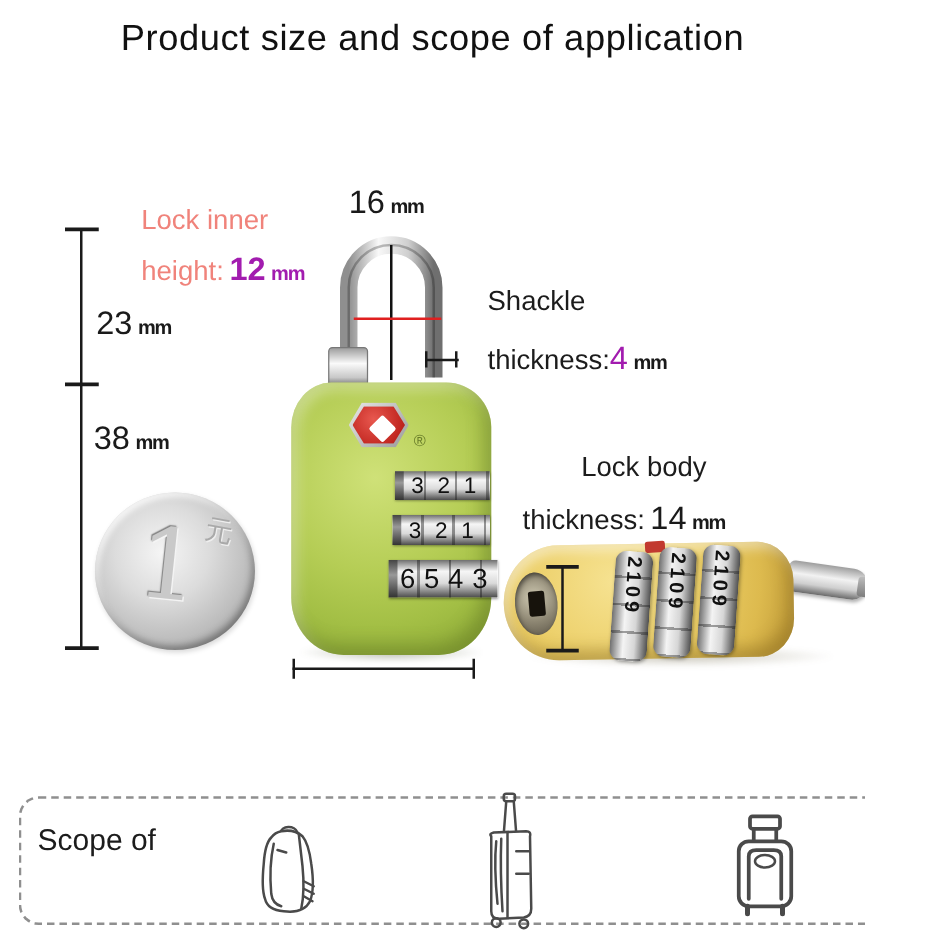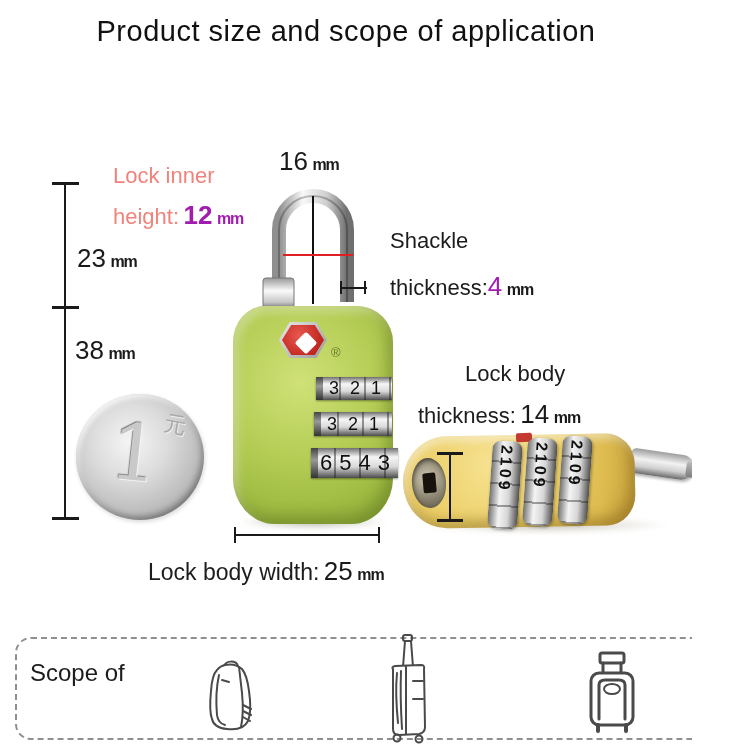--- a/index.html
+++ b/index.html
@@ -187,25 +187,20 @@
     <span>2109</span>
     </div>
 
   <div class="abs dimline" style="left:449px;top:453px;width:2px;height:68px;"></div>
   <div class="abs dimline" style="left:437px;top:452px;width:26px;height:3px;"></div>
   <div class="abs dimline" style="left:437px;top:519px;width:26px;height:3px;"></div>
 
   <div class="abs dimline" style="left:234px;top:534px;width:146px;height:2px;"></div>
   <div class="abs dimline" style="left:234px;top:527px;width:2px;height:16px;"></div>
   <div class="abs dimline" style="left:378px;top:527px;width:2px;height:16px;"></div>
-  <div class="abs" style="left:148px;top:556px;">
-    <span class="lbl" style="font-size:23px;">Lock body width:</span>
-    <span class="val">25</span>
-    <span class="unit">mm</span>
-  </div>
 
   <div class="abs scope-box">
     <div class="abs lbl" style="left:13px;top:20px;font-size:24px;">Scope of</div>
 
     <svg class="abs icon-svg" style="left:182px;top:14px;" width="62" height="82" viewBox="0 0 62 82">
       <path d="M25,14 C26,7 37,7 39,13"></path>
       <path d="M18,17 Q13,22 12,38 Q10,58 13,66 Q15,75 28,76 Q44,78 49,68 Q53,58 50,38 Q48,22 43,16 Q36,10 26,12 Q21,13 18,17 Z" fill="#fff"></path>
       <path d="M20,22 Q16,40 18,62 Q19,70 26,72"></path>
       <path d="M40,14 L43,40 Q45,60 42,74"></path>
       <path d="M44,52 L52,56 M44,58 L52,62 M44,64 L51,68"></path>

